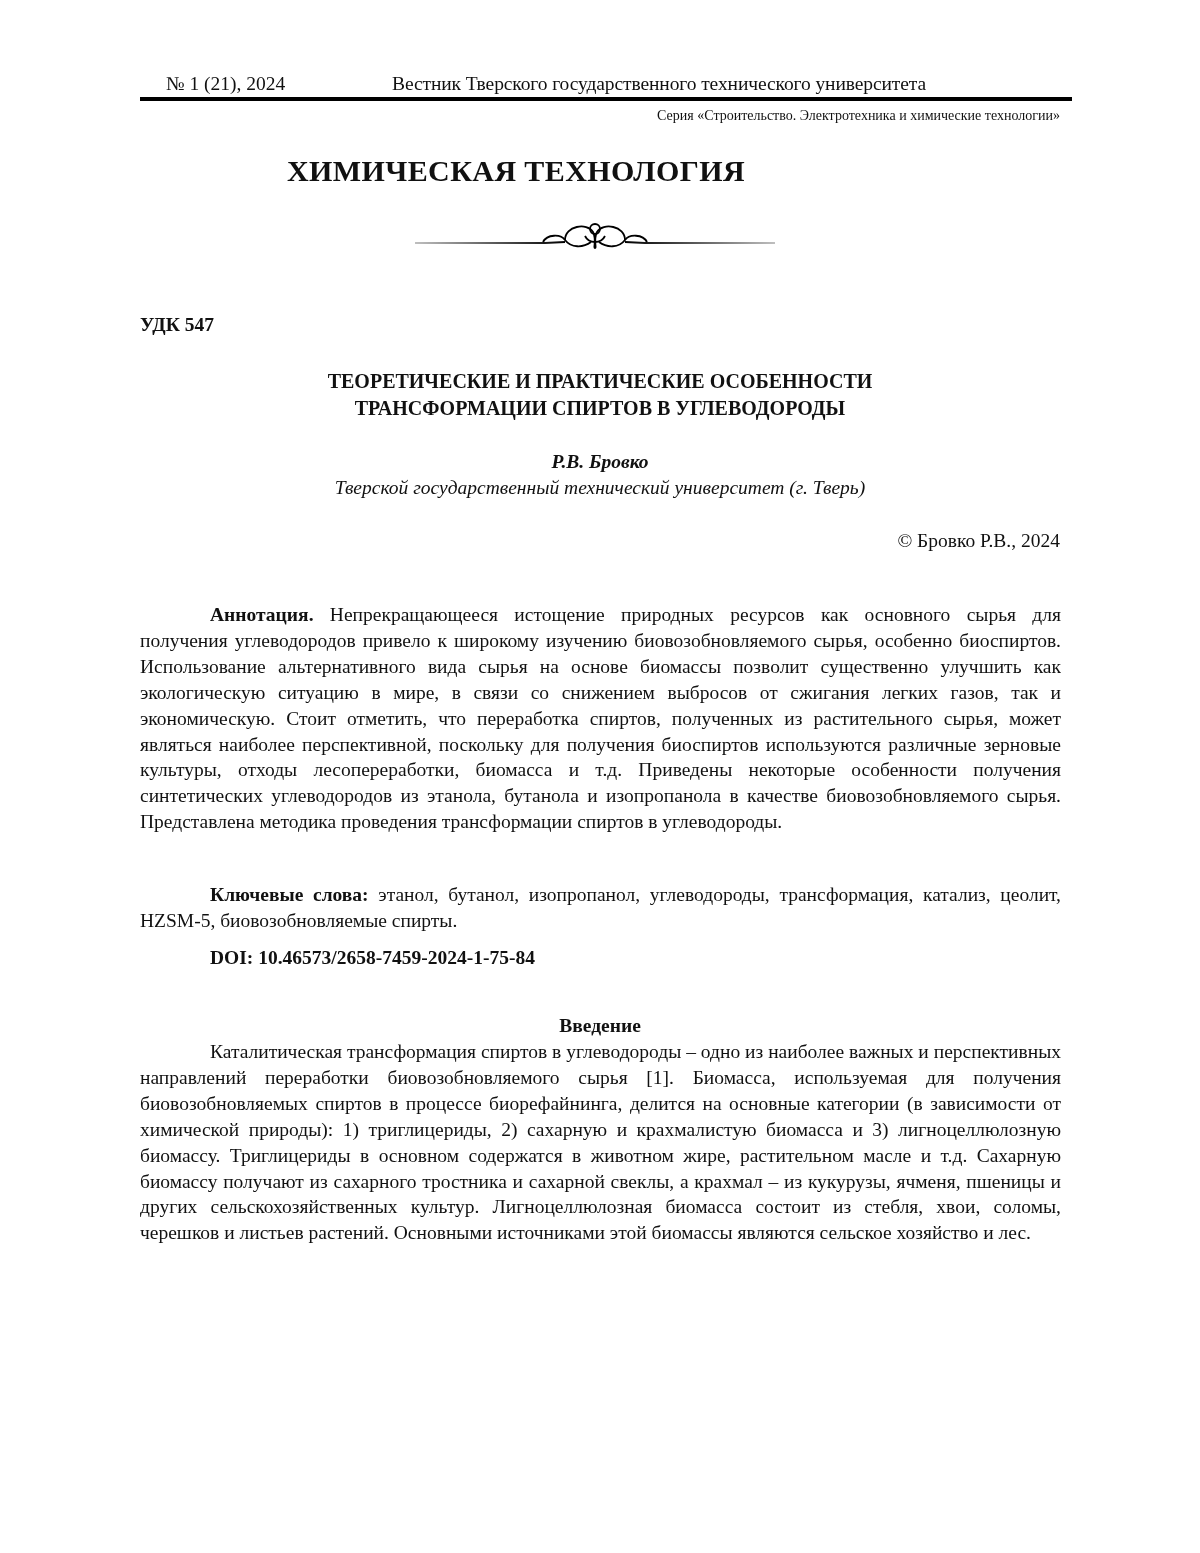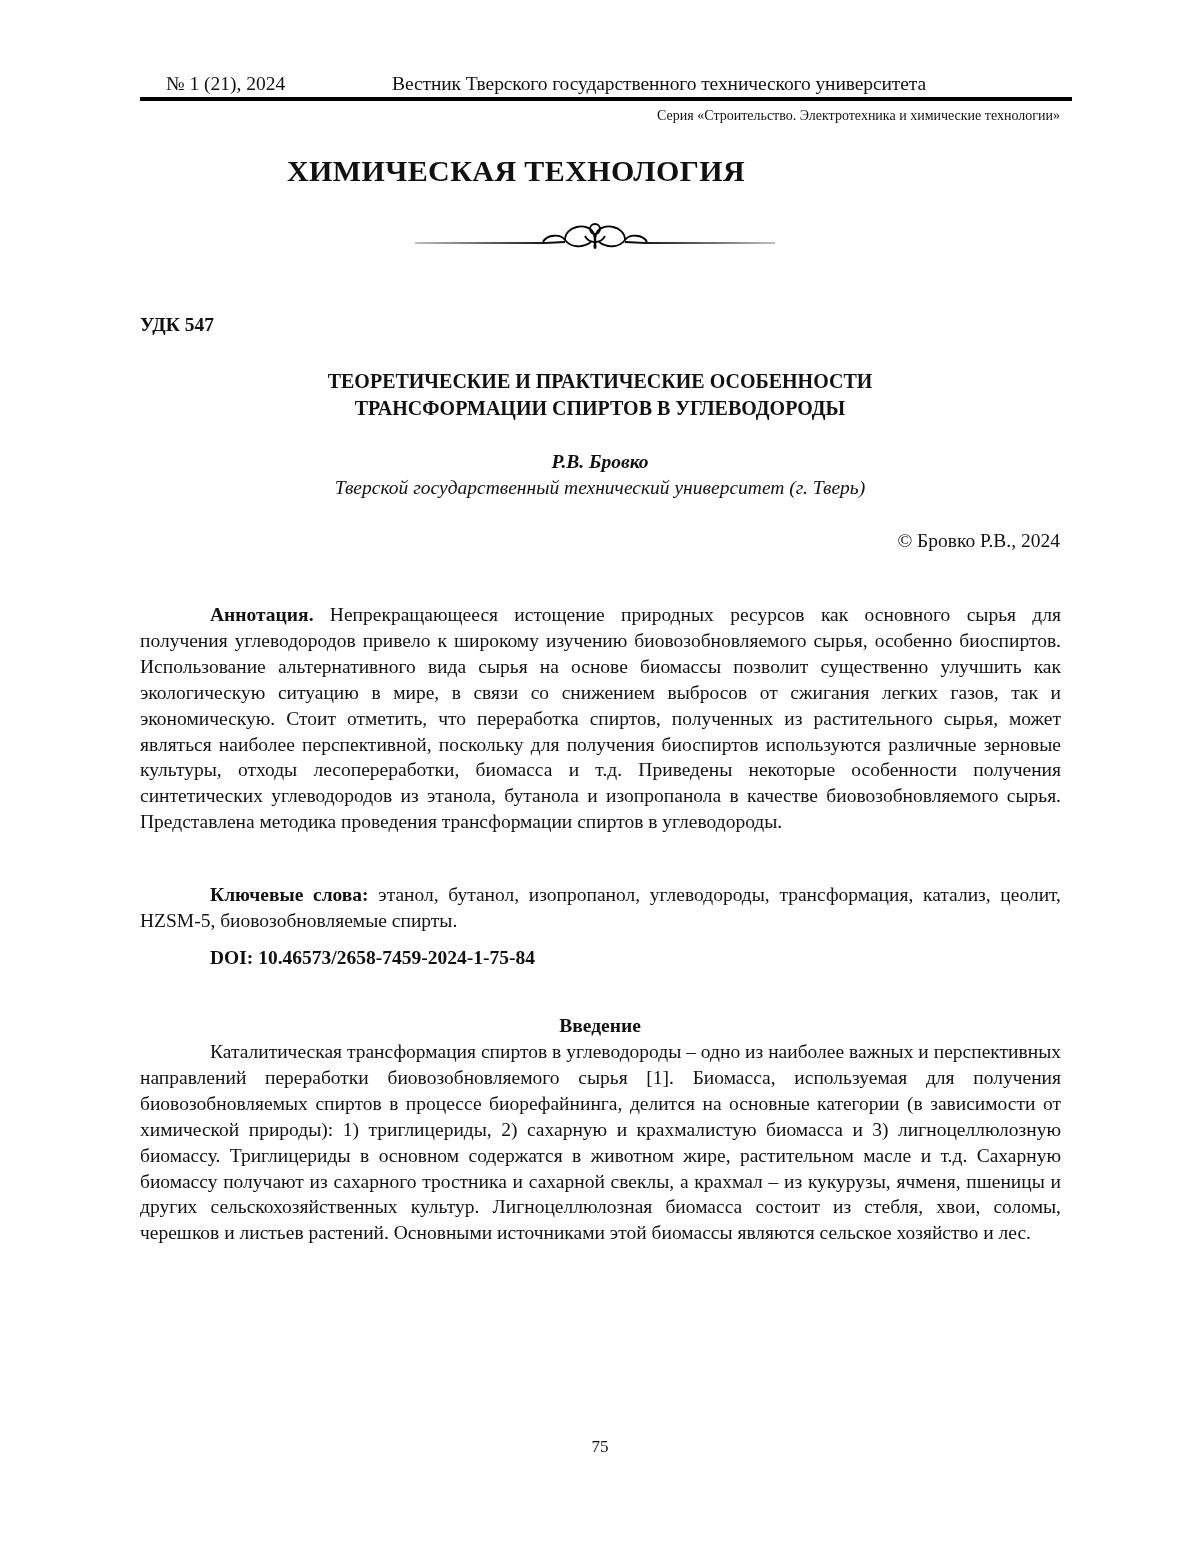--- a/index.html
+++ b/index.html
@@ -129,14 +129,13 @@
 
   <p class="para abstract"><b>Аннотация.</b><span> Непрекращающееся истощение природных ресурсов как основного сырья для получения углеводородов привело к широкому изучению биовозобновляемого сырья, особенно биоспиртов. Использование альтернативного вида сырья на основе биомассы позволит существенно улучшить как экологическую ситуацию в мире, в связи со снижением выбросов от сжигания легких газов, так и экономическую. Стоит отметить, что переработка спиртов, полученных из растительного сырья, может являться наиболее перспективной, поскольку для получения биоспиртов используются различные зерновые культуры, отходы лесопереработки, биомасса и т.д. Приведены некоторые особенности получения синтетических углеводородов из этанола, бутанола и изопропанола в качестве биовозобновляемого сырья. Представлена методика проведения трансформации спиртов в углеводороды.</span></p>
 
   <p class="para keywords"><b>Ключевые слова:</b><span> этанол, бутанол, изопропанол, углеводороды, трансформация, катализ, цеолит, HZSM-5, биовозобновляемые спирты.</span></p>
 
   <div class="doi">DOI: 10.46573/2658-7459-2024-1-75-84</div>
 
   <div class="intro-head">Введение</div>
   <p class="para intro-p1">Каталитическая трансформация спиртов в углеводороды – одно из наиболее важных и перспективных направлений переработки биовозобновляемого сырья [1]. Биомасса, используемая для получения биовозобновляемых спиртов в процессе биорефайнинга, делится на основные категории (в зависимости от химической природы): 1) триглицериды, 2) сахарную и крахмалистую биомасса и 3) лигноцеллюлозную биомассу. Триглицериды в основном содержатся в животном жире, растительном масле и т.д. Сахарную биомассу получают из сахарного тростника и сахарной свеклы, а крахмал – из кукурузы, ячменя, пшеницы и других сельскохозяйственных культур. Лигноцеллюлозная биомасса состоит из стебля, хвои, соломы, черешков и листьев растений. Основными источниками этой биомассы являются сельское хозяйство и лес.</p>
 
-  <div class="page-num">75</div>
 </div>
 
 </body></html>

